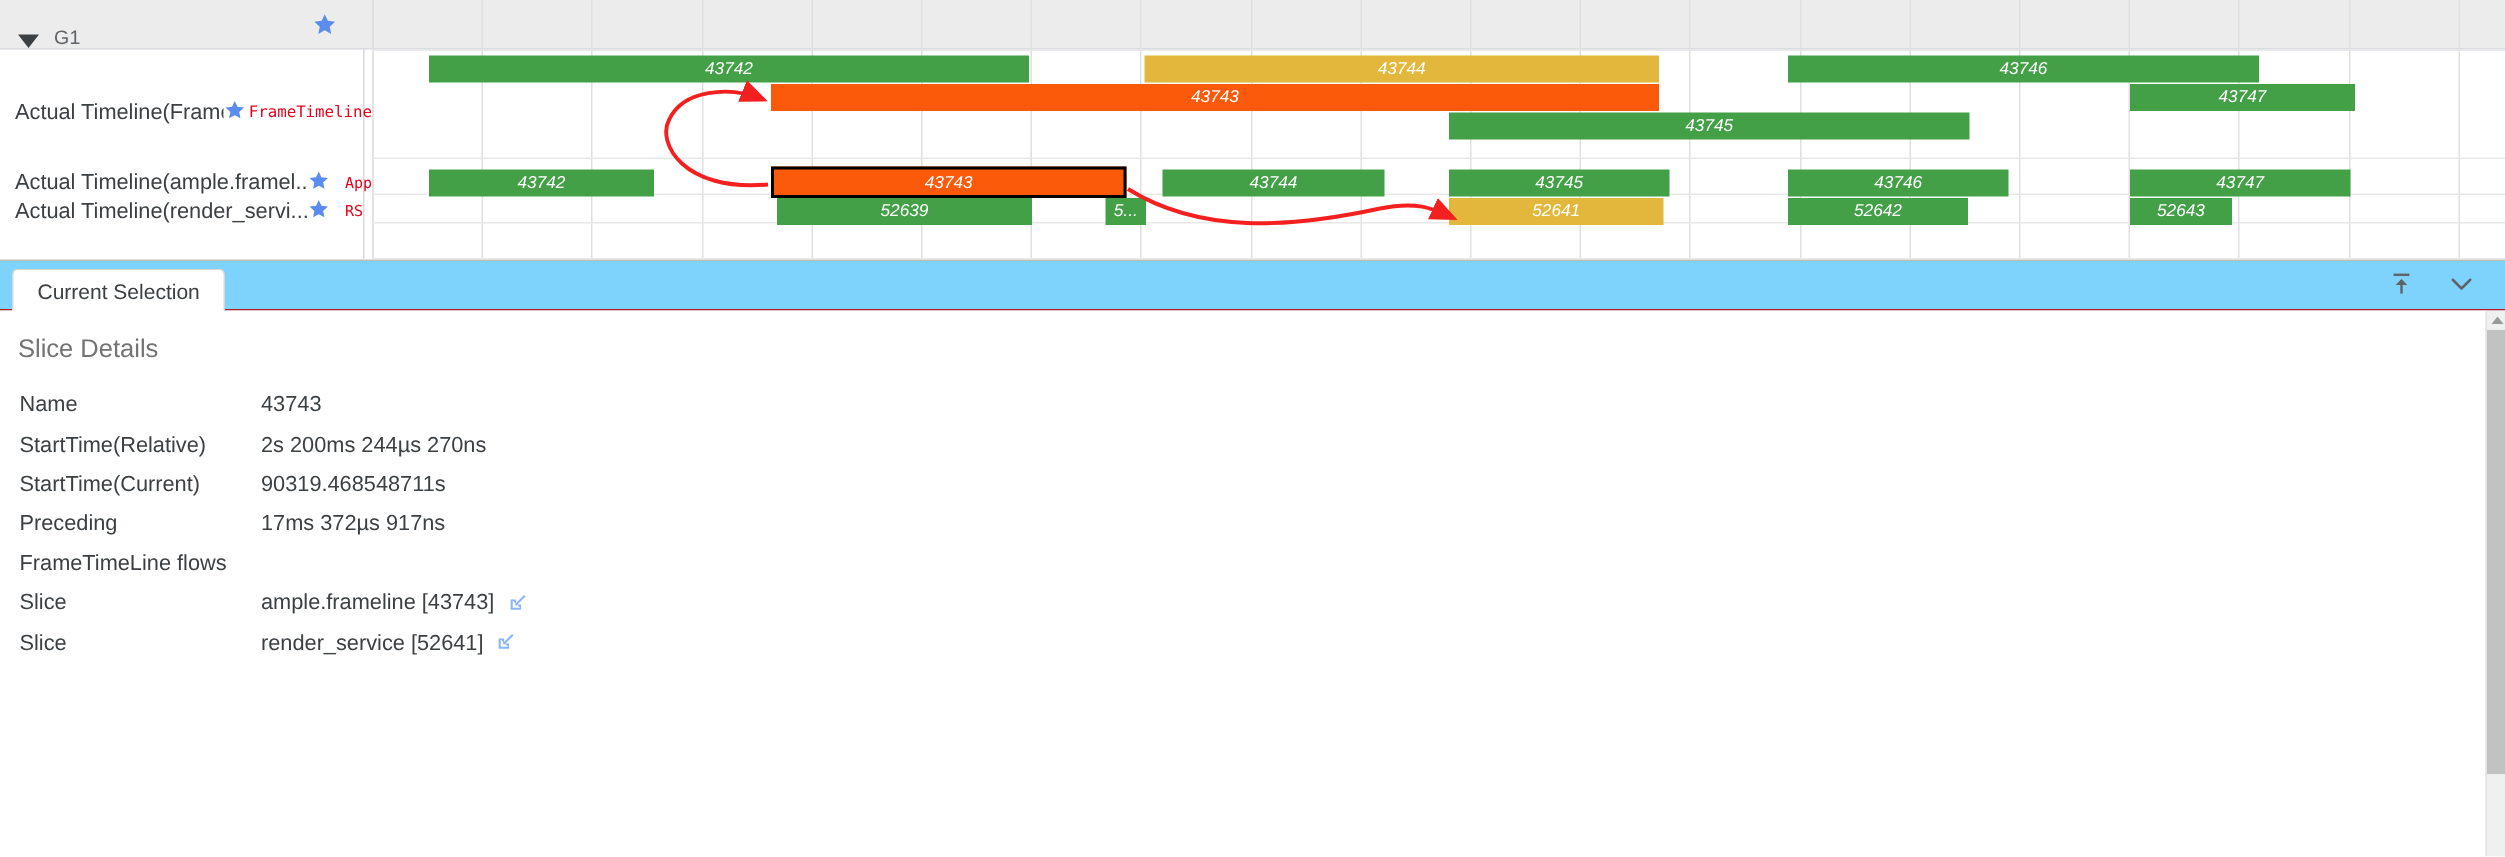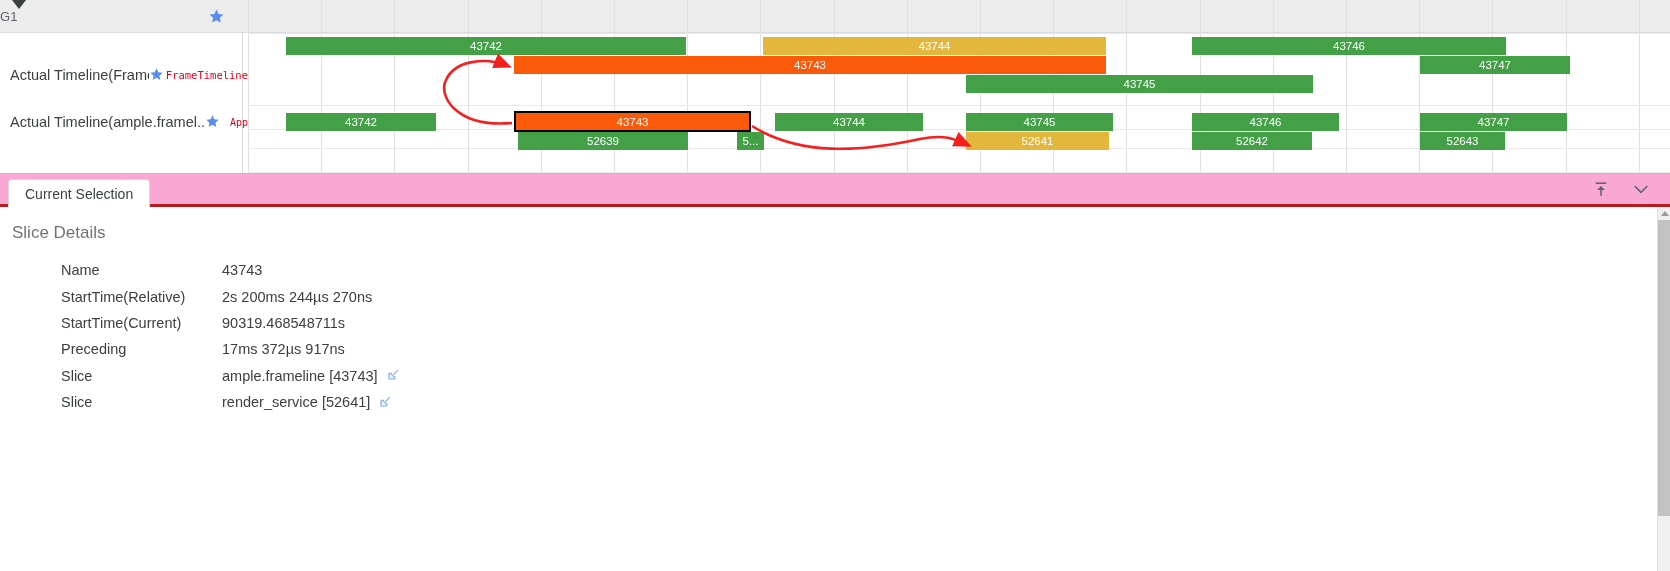--- a/index.html
+++ b/index.html
@@ -27,21 +27,21 @@
     position: absolute; left: 0; top: 0;
     width: 248px; height: 173px;
     background: transparent;
     z-index: 4;
   }
   .group-header {
     position: absolute; left: 0; top: 0;
     width: 248px; height: 33px;
     background: #ececec;
     border-bottom: 1px solid #dadce0;
-    display: flex; align-items: flex-start; flex-direction: column;
+    display: flex; align-items: flex-end;
   }
   .caret {
     width: 0; height: 0;
     margin-left: 12px; margin-right: 10px;
     border-left: 7px solid transparent;
     border-right: 7px solid transparent;
     border-top: 9px solid #3c4043;
   }
   .group-title { font-size: 13px; color: #5f6368; letter-spacing: .2px; }
   .group-star { position: absolute; left: 208px; top: 8px; }
@@ -60,21 +60,21 @@
   .star { display: inline-block; color: #5b8dee; font-size: 15px; line-height: 1; }
   .chip {
     color: #e8001c; font-family: "DejaVu Sans Mono", monospace;
     font-size: 10.5px; margin-left: 2px;
   }
   .chip.small { font-size: 10px; margin-left: 10px; }
 
   
   .tracks {
     position: absolute; left: 248px; top: 0;
-    width: 1422px; height: 173px;
+    width: 1422px; height: 173px; font-style: italic;
   }
   .ruler-band {
     position: absolute; left: 0; top: 0;
     width: 1422px; height: 33px;
     background: #ececec;
     border-bottom: 1px solid #dadce0;
   }
   .gridline {
     position: absolute; top: 0; width: 1px; height: 173px;
     background: #e0e0e0;
@@ -111,22 +111,22 @@
   
   #details {
     position: absolute; left: 0; top: 173px;
     width: 1670px; height: 398px;
     background: #ffffff;
     border-top: 1px solid #bfbfbf;
   }
   .tabbar {
     position: relative;
     height: 33px;
-    background: #f9a8d4;
-    border-bottom: 3px solid #b91c1c;
+    background: #7dd3fc;
+    border-bottom: 1px solid #b91c1c;
   }
   .tab {
     position: absolute; left: 8px; top: 5px;
     height: 29px;
     padding: 0 16px;
     display: flex; align-items: center;
     background: #ffffff;
     border: 1px solid #d8d8d8;
     border-bottom: 1px solid #ffffff;
     border-radius: 4px 4px 0 0;
@@ -141,21 +141,21 @@
   .detail-body {
     position: absolute; left: 0; top: 33px;
     width: 1657px; height: 365px;
     background: #ffffff;
     overflow: hidden;
   }
   .detail-title {
     font-size: 17px; color: #737373;
     padding: 16px 0 0 12px;
   }
-  .kv-table { margin-top: 14px; margin-left: 48px; }
+  .kv-table { margin-top: 14px; }
   .kv-row { display: flex; align-items: center; height: 26.4px; }
   .kv-key {
     width: 174px; padding-left: 13px;
     font-size: 14.5px; color: #3c4043;
   }
   .kv-val {
     font-size: 14.5px; color: #3c4043;
     display: flex; align-items: center; gap: 8px;
   }
   .goto {
@@ -231,21 +231,21 @@
           <div class="slice green" style="left: 38px; width: 150px; top: 113px;">43742</div>
           <div class="slice orange sel" style="left: 266px; width: 237px; top: 111px;">43743</div>
           <div class="slice green" style="left: 527px; width: 148px; top: 113px;">43744</div>
           <div class="slice green" style="left: 718px; width: 147px; top: 113px;">43745</div>
           <div class="slice green" style="left: 944px; width: 147px; top: 113px;">43746</div>
           <div class="slice green" style="left: 1172px; width: 147px; top: 113px;">43747</div>
           <div class="slice green" style="left: 270px; width: 170px; top: 132px;">52639</div>
           <div class="slice green" style="left: 489px; width: 27px; top: 132px;">5...</div>
           <div class="slice yellow" style="left: 718px; width: 143px; top: 132px;">52641</div>
           <div class="slice green" style="left: 944px; width: 120px; top: 132px;">52642</div>
-          <div class="slice green" style="left: 1172px; width: 85px; top: 132px;">52643</div>
+          <div class="slice green" style="left: 1172px; width: 68px; top: 132px;">52643</div>
         </div>
     </div>
 
     <div class="name-col">
       <div class="group-header">
         <div class="caret"></div>
         <div class="group-title">G1</div>
         <div class="group-star">
           <svg width="17" height="17" viewBox="0 0 24 24">
               <path fill="#5b8dee" d="M12 2l2.9 6.3 6.9.8-5.1 4.7 1.4 6.8L12 17.2 5.9 20.6l1.4-6.8L2.2 9.1l6.9-.8z"></path>
@@ -266,20 +266,29 @@
       <div class="track-row" style="top:110px;height:24px">
         <span class="track-label">Actual Timeline(ample.framel...</span>
         <span class="star">
           <svg width="15" height="15" viewBox="0 0 24 24">
               <path fill="#5b8dee" d="M12 2l2.9 6.3 6.9.8-5.1 4.7 1.4 6.8L12 17.2 5.9 20.6l1.4-6.8L2.2 9.1l6.9-.8z"></path>
             </svg>
         </span>
         <span class="chip small">App</span>
       </div>
 
+      <div class="track-row" style="top:129px;height:24px">
+        <span class="track-label">Actual Timeline(render_servi...</span>
+        <span class="star">
+          <svg width="15" height="15" viewBox="0 0 24 24">
+              <path fill="#5b8dee" d="M12 2l2.9 6.3 6.9.8-5.1 4.7 1.4 6.8L12 17.2 5.9 20.6l1.4-6.8L2.2 9.1l6.9-.8z"></path>
+            </svg>
+        </span>
+        <span class="chip small">RS</span>
+      </div>
     </div>
 
     <svg id="flows">
       <defs>
         <marker id="ah" markerWidth="7" markerHeight="7" refX="5.4" refY="3" orient="auto">
           <path d="M0,0 L7,3 L0,6 z" fill="#f41f1f"></path>
         </marker>
       </defs>
 
       <path d="M512,123 C455,128 438,95 446,80 C455,60 486,57 508,66" fill="none" stroke="#f41f1f" stroke-width="2.6" marker-end="url(#ah)"></path>
@@ -328,20 +337,26 @@
               <span>90319.468548711s</span>
             </div>
           </div>
           <div class="kv-row">
             <div class="kv-key">Preceding</div>
             <div class="kv-val">
               <span>17ms 372µs 917ns</span>
             </div>
           </div>
           <div class="kv-row">
+            <div class="kv-key">FrameTimeLine flows</div>
+            <div class="kv-val">
+              <span></span>
+            </div>
+          </div>
+          <div class="kv-row">
             <div class="kv-key">Slice</div>
             <div class="kv-val">
               <span>ample.frameline [43743]</span>
               <span class="goto"><svg width="15" height="15" viewBox="0 0 24 24">
                   <path d="M19 5 L9 15" stroke="#8ab4f8" stroke-width="2.2" fill="none"></path>
                   <path d="M5 9 L5 19 L15 19" stroke="#8ab4f8" stroke-width="2.2" fill="none"></path>
                   <path d="M5 9 L9.6 13.6 L9.6 9 Z" fill="#8ab4f8"></path>
                   <path d="M15 19 L10.4 14.4 L15 14.4 Z" fill="#8ab4f8"></path>
                 </svg></span>
             </div>

